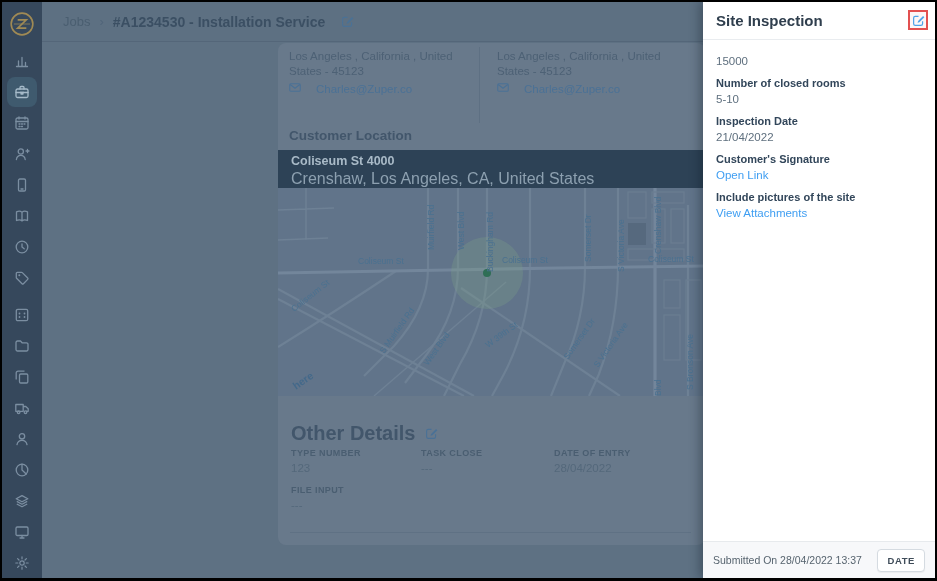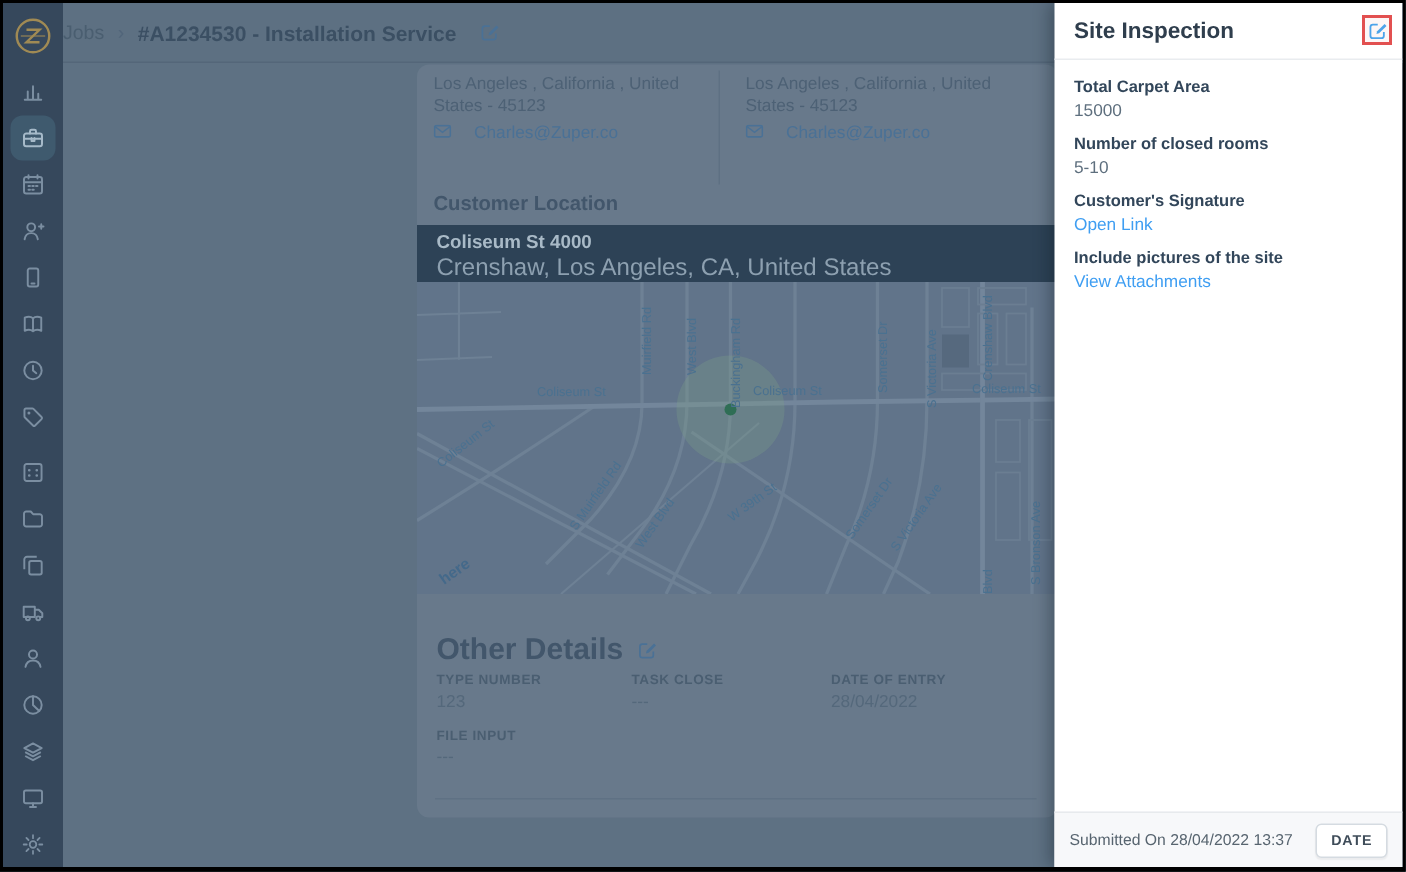--- a/index.html
+++ b/index.html
@@ -9,21 +9,21 @@
 
   
   .sidebar{position:absolute;left:0;top:0;width:40px;height:100%;background:#36485c;display:flex;flex-direction:column;align-items:center;z-index:3;}
   .logo{width:40px;height:44px;display:flex;align-items:center;justify-content:center;}
   .side-item{width:100%;height:31px;display:flex;align-items:center;justify-content:center;color:#7b8ea1;flex:none;}
   .side-item svg{width:16px;height:16px;display:block;}
   .side-item.grp{margin-top:6px;}
   .side-item .tile{width:30px;height:30px;border-radius:8px;background:#3f5a6e;display:flex;align-items:center;justify-content:center;color:#a6bac9;}
 
   
-  .header{position:absolute;left:40px;top:0;right:0;height:40px;background:#5d7082;border-bottom:1px solid #546679;display:flex;align-items:center;z-index:1;}
+  .header{position:absolute;left:40px;top:0;right:0;height:40px;background:#5d7082;border-bottom:1px solid #546679;display:flex;align-items:center;padding-left:21px;z-index:1;}
   .crumb{font-size:13px;color:#4a5e70;}
   .crumb-sep{font-size:13px;color:#51657a;margin:0 9px;}
   .page-title{font-size:14px;font-weight:700;color:#3b4f63;}
   .edit-ic{color:#4a7196;margin-left:16px;display:inline-flex;}
   .edit-ic svg{width:13px;height:13px;}
 
   
   .card{position:absolute;left:276px;top:41px;width:427px;height:502px;background:#68798b;border-radius:8px;z-index:1;}
   .addr{position:absolute;top:6px;width:182px;font-size:11.5px;line-height:15px;color:#4d6175;}
   .addr.c1{left:11px;} .addr.c2{left:219px;}
@@ -305,26 +305,29 @@
       <div class="p-title">Site Inspection</div>
       <div class="redbox">
         <svg viewBox="0 0 16 16">
               <path d="M8 3H4a2 2 0 00-2 2v7a2 2 0 002 2h7a2 2 0 002-2V9" fill="none" stroke="currentColor" stroke-width="1.5"></path>
               <path d="M13.6 2.4l-6.1 6.1-.6 2.2 2.2-.6 6.1-6.1z" fill="currentColor"></path>
             </svg>
       </div>
     </div>
     <div class="p-body">
       <div class="p-field">
-        <div class="p-label">Total Carpet Area</div>
         <div class="p-value">15000</div>
       </div>
       <div class="p-field">
         <div class="p-label">Number of closed rooms</div>
         <div class="p-value">5-10</div>
+      </div>
+      <div class="p-field">
+        <div class="p-label">Inspection Date</div>
+        <div class="p-value">21/04/2022</div>
       </div>
       <div class="p-field">
         <div class="p-label">Customer's Signature</div>
         <div class="p-link">Open Link</div>
       </div>
       <div class="p-field">
         <div class="p-label">Include pictures of the site</div>
         <div class="p-link">View Attachments</div>
       </div>
     </div>

